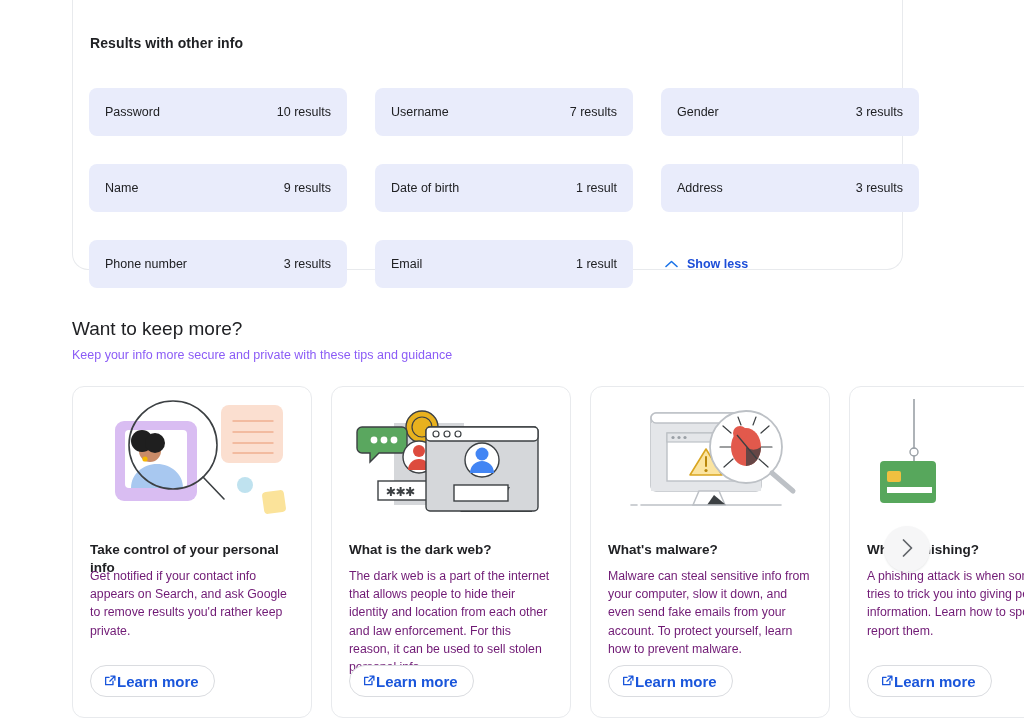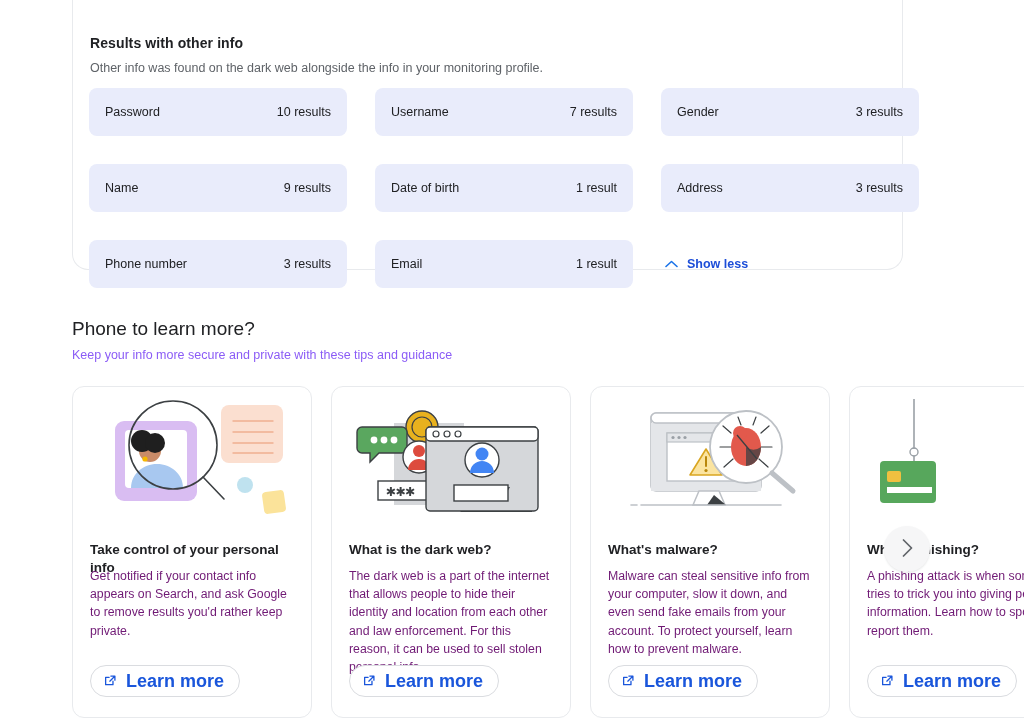--- a/index.html
+++ b/index.html
@@ -91,23 +91,23 @@
     font-size: 13.5px; color: #202124; line-height: 1.3;
   }
   .card-body {
     position: absolute; left: 17px; top: 180px; right: 16px;
     font-size: 12.3px; color: #701a75; line-height: 1.48;
   }
   .learn-btn {
     position: absolute; left: 17px; bottom: 20px;
     height: 32px; padding: 0 15px 0 12px;
     border: 1px solid #dadce0; border-radius: 16px;
-    display: inline-flex; align-items: center; gap: 9px;
+    display: inline-flex; align-items: center; gap: 0;
     background: #fff; cursor: pointer;
-    font-size: 18px; color: #1a56db; font-weight: bold;
+    font-size: 15px; color: #1a56db; font-weight: bold;
     font-family: "Liberation Sans", sans-serif;
     white-space: nowrap;
   }
   .learn-btn svg { display: block; flex: 0 0 auto; }
 
   .next-btn {
     position: absolute; left: 884px; top: 526px;
     width: 46px; height: 46px; border-radius: 50%;
     background: #f6f6f7;
     display: flex; align-items: center; justify-content: center;
@@ -115,21 +115,20 @@
     box-shadow: 0 1px 2px rgba(60,64,67,.12);
   }
 </style>
 </head>
 <body>
 
 <div class="page">
 
   <section class="results-panel">
     <div class="panel-title">Results with other info</div>
-    <div class="panel-sub">Other info was found on the dark web alongside the info in your monitoring profile.</div>
 
     <div class="pill-grid">
       <div class="pill">
         <span>Password</span>
         <span class="pill-count">10 results</span>
       </div>
       <div class="pill">
         <span>Username</span>
         <span class="pill-count">7 results</span>
       </div>
@@ -162,21 +161,21 @@
         <span>
           <svg width="13" height="8" viewBox="0 0 13 8" fill="none">
             <path d="M1 6.5L6.5 1.5L12 6.5" stroke="#1a73e8" stroke-width="1.6" stroke-linecap="round" stroke-linejoin="round"></path>
           </svg>
         </span>
         <span>Show less</span>
       </div>
     </div>
   </section>
 
-  <h2 class="lm-head">Phone to learn more?</h2>
+  <h2 class="lm-head">Want to keep more?</h2>
   <div class="lm-sub">Keep your info more secure and private with these tips and guidance</div>
 
   <div class="carousel">
 
     <article class="card">
       <div class="illus">
         <svg width="200" height="130" viewBox="0 0 200 130">
 
           <rect x="128" y="8" width="62" height="58" rx="8" fill="#fbdfd0"></rect>
           <g stroke="#f0b090" stroke-width="1.4" stroke-linecap="round">

